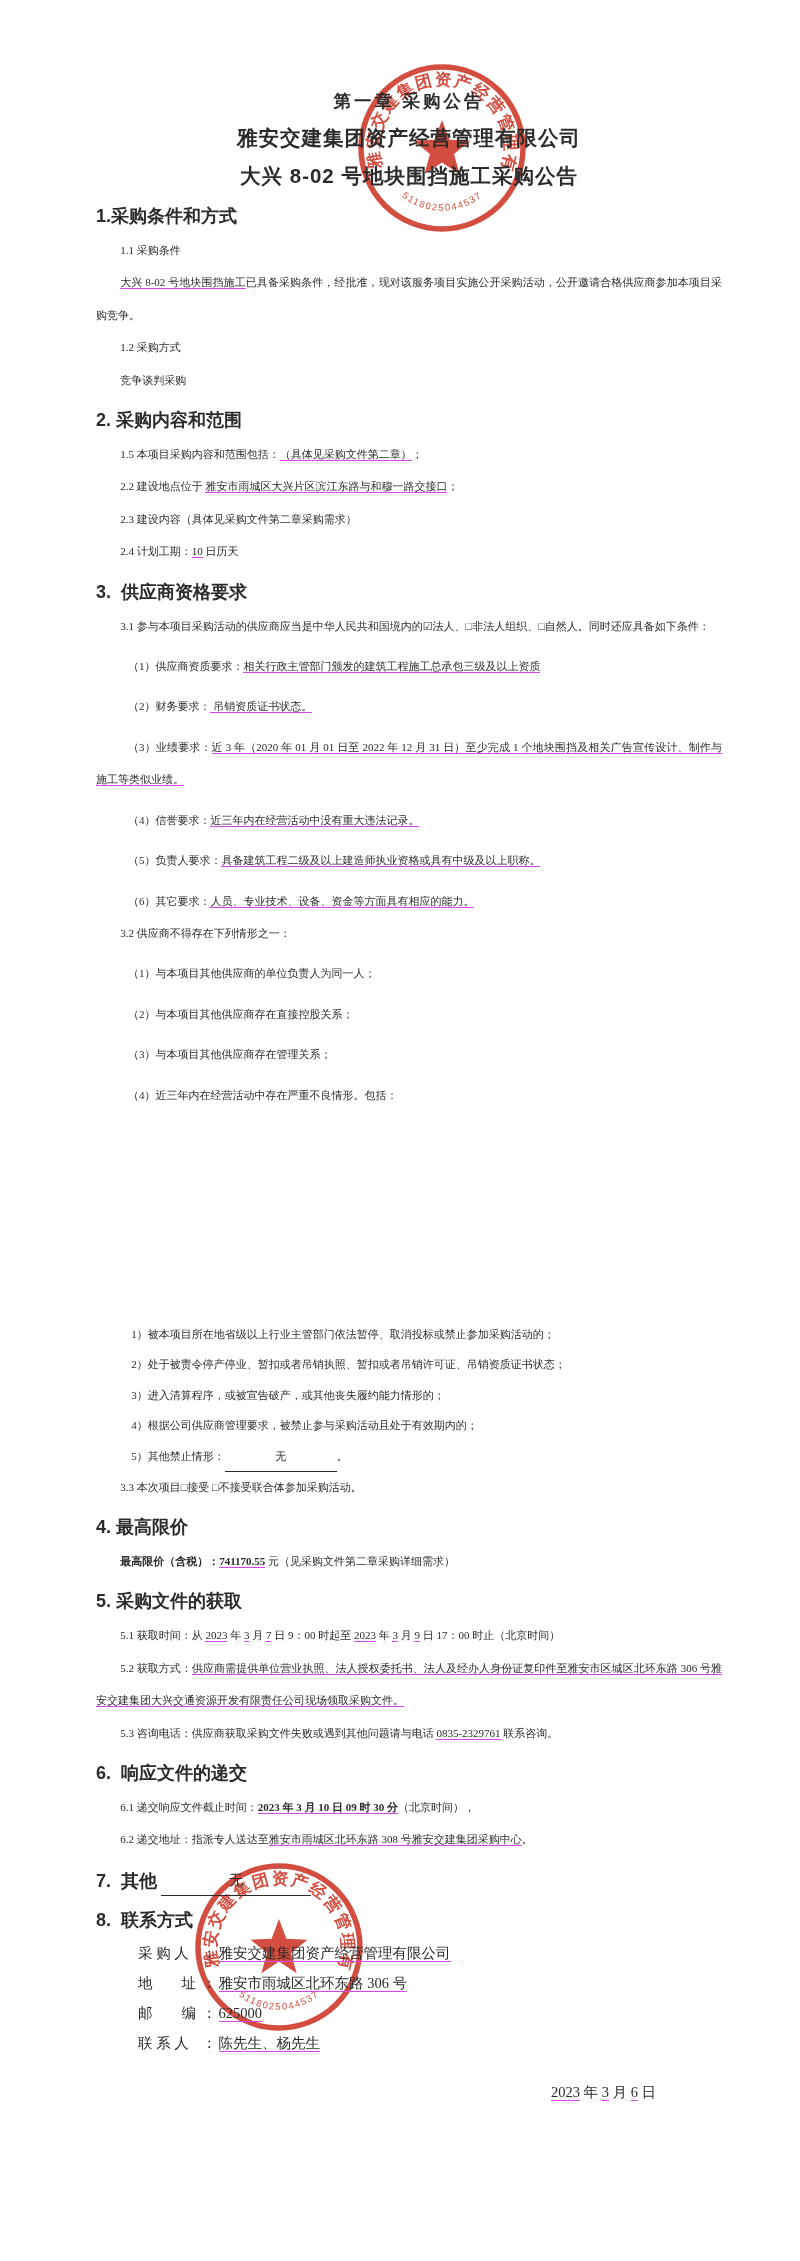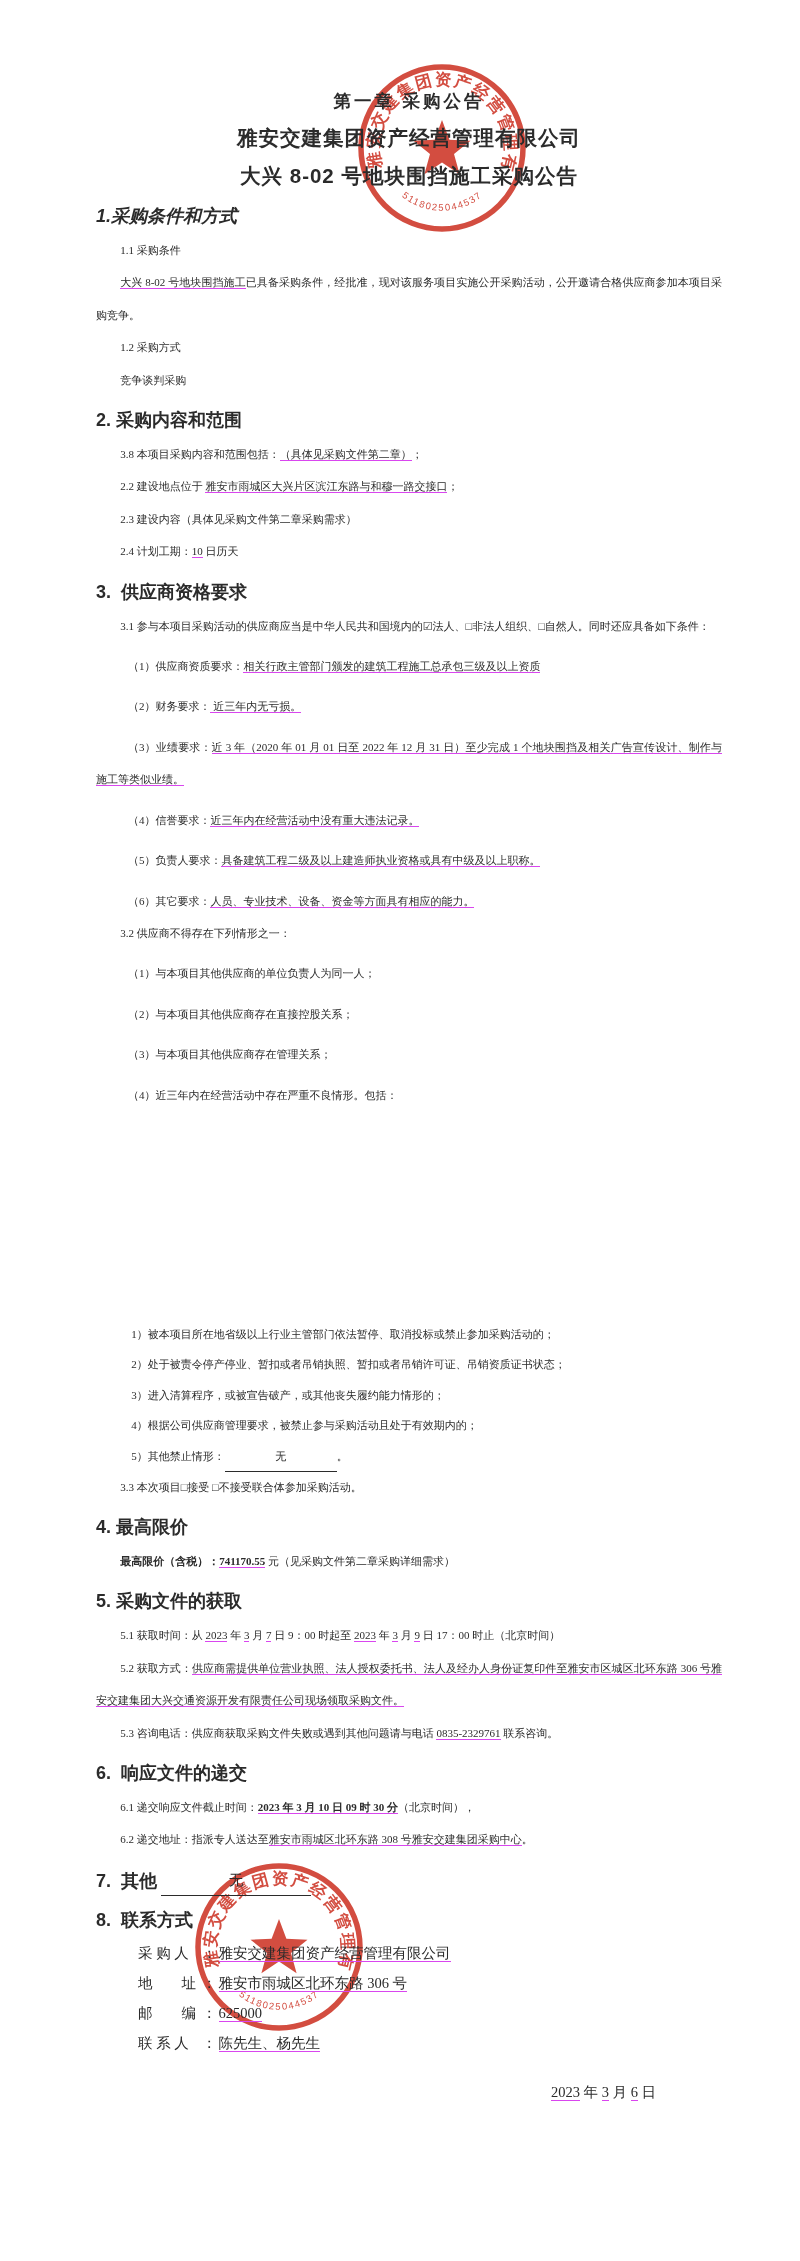--- a/index.html
+++ b/index.html
@@ -7,21 +7,21 @@
     width:800px;height:2261px;background:#ffffff;
     font-family:"Liberation Serif","DejaVu Serif",serif;
     color:#2b2b2b;
   }
   .page{position:relative;width:800px;height:2261px;background:#ffffff;overflow:hidden;}
   .content{position:absolute;left:96px;top:86px;width:626px;}
   .tc{text-align:center;}
   .chapter{font-size:17.5px;font-weight:600;letter-spacing:3px;line-height:30px;}
   .bigtitle{font-family:"Liberation Sans","DejaVu Sans",sans-serif;font-size:20.5px;font-weight:700;letter-spacing:1px;line-height:32px;margin-top:6px;}
   .h{font-family:"Liberation Sans","DejaVu Sans",sans-serif;font-size:18px;font-weight:700;line-height:30px;margin-top:9px;margin-bottom:3px;white-space:pre-wrap;}
-  .h.first{font-style:italic;}
+  .h.first{}
   .p{font-size:11px;line-height:32.4px;margin:0;text-align:justify;}
   .ind1{text-indent:2.2em;}
   .ind2{text-indent:2.9em;margin-top:8px;}
   .ind3{text-indent:3.2em;}
   .tight{line-height:30.5px;}
   .u{border-bottom:1px solid #d946ef;}
   .b{font-weight:700;}
   .blank{display:inline-block;min-width:112px;text-align:center;border-bottom:1px solid #2b2b2b;text-indent:0;}
   .h .blank{font-family:"Liberation Serif","DejaVu Serif",serif;font-size:14.5px;font-weight:400;min-width:150px;vertical-align:2px;margin-left:4px;}
   .spacer-big{height:208px;}
@@ -70,29 +70,29 @@
     <div class="tc bigtitle">雅安交建集团资产经营管理有限公司</div>
     <div class="tc bigtitle">大兴 8-02 号地块围挡施工采购公告</div>
 
     <div class="h first">1.采购条件和方式</div>
     <div class="p ind1">1.1 采购条件</div>
     <div class="p ind1"><span class="u">大兴 8-02 号地块围挡施工</span><span>已具备采购条件，经批准，现对该服务项目实施公开采购活动，公开邀请合格供应商参加本项目采购竞争。</span></div>
     <div class="p ind1">1.2 采购方式</div>
     <div class="p ind1">竞争谈判采购</div>
 
     <div class="h">2. 采购内容和范围</div>
-    <div class="p ind1"><span>3.8 本项目采购内容和范围包括：</span><span class="u">（具体见采购文件第二章）</span><span>；</span></div>
+    <div class="p ind1"><span>1.5 本项目采购内容和范围包括：</span><span class="u">（具体见采购文件第二章）</span><span>；</span></div>
     <div class="p ind1"><span>2.2 建设地点位于 </span><span class="u">雅安市雨城区大兴片区滨江东路与和穆一路交接口</span><span>；</span></div>
     <div class="p ind1"><span>2.3 建设内容（具体见采购文件第二章采购需求）</span></div>
     <div class="p ind1"><span>2.4 计划工期：</span><span class="u">10</span><span> 日历天</span></div>
 
     <div class="h">3.  供应商资格要求</div>
     <div class="p ind1">3.1 参与本项目采购活动的供应商应当是中华人民共和国境内的☑法人、□非法人组织、□自然人。同时还应具备如下条件：</div>
     <div class="p ind2"><span>（1）供应商资质要求：</span><span class="u">相关行政主管部门颁发的建筑工程施工总承包三级及以上资质</span></div>
-    <div class="p ind2"><span>（2）财务要求：</span><span class="u"> 近三年内无亏损。 </span></div>
+    <div class="p ind2"><span>（2）财务要求：</span><span class="u"> 吊销资质证书状态。 </span></div>
     <div class="p ind2"><span>（3）业绩要求：</span><span class="u">近 3 年（2020 年 01 月 01 日至 2022 年 12 月 31 日）至少完成 1 个地块围挡及相关广告宣传设计、制作与施工等类似业绩。</span></div>
     <div class="p ind2"><span>（4）信誉要求：</span><span class="u">近三年内在经营活动中没有重大违法记录。 </span></div>
     <div class="p ind2"><span>（5）负责人要求：</span><span class="u">具备建筑工程二级及以上建造师执业资格或具有中级及以上职称。</span></div>
     <div class="p ind2"><span>（6）其它要求：</span><span class="u">人员、专业技术、设备、资金等方面具有相应的能力。</span></div>
     <div class="p ind1">3.2 供应商不得存在下列情形之一：</div>
     <div class="p ind2">（1）与本项目其他供应商的单位负责人为同一人；</div>
     <div class="p ind2">（2）与本项目其他供应商存在直接控股关系；</div>
     <div class="p ind2">（3）与本项目其他供应商存在管理关系；</div>
     <div class="p ind2">（4）近三年内在经营活动中存在严重不良情形。包括：</div>
 

